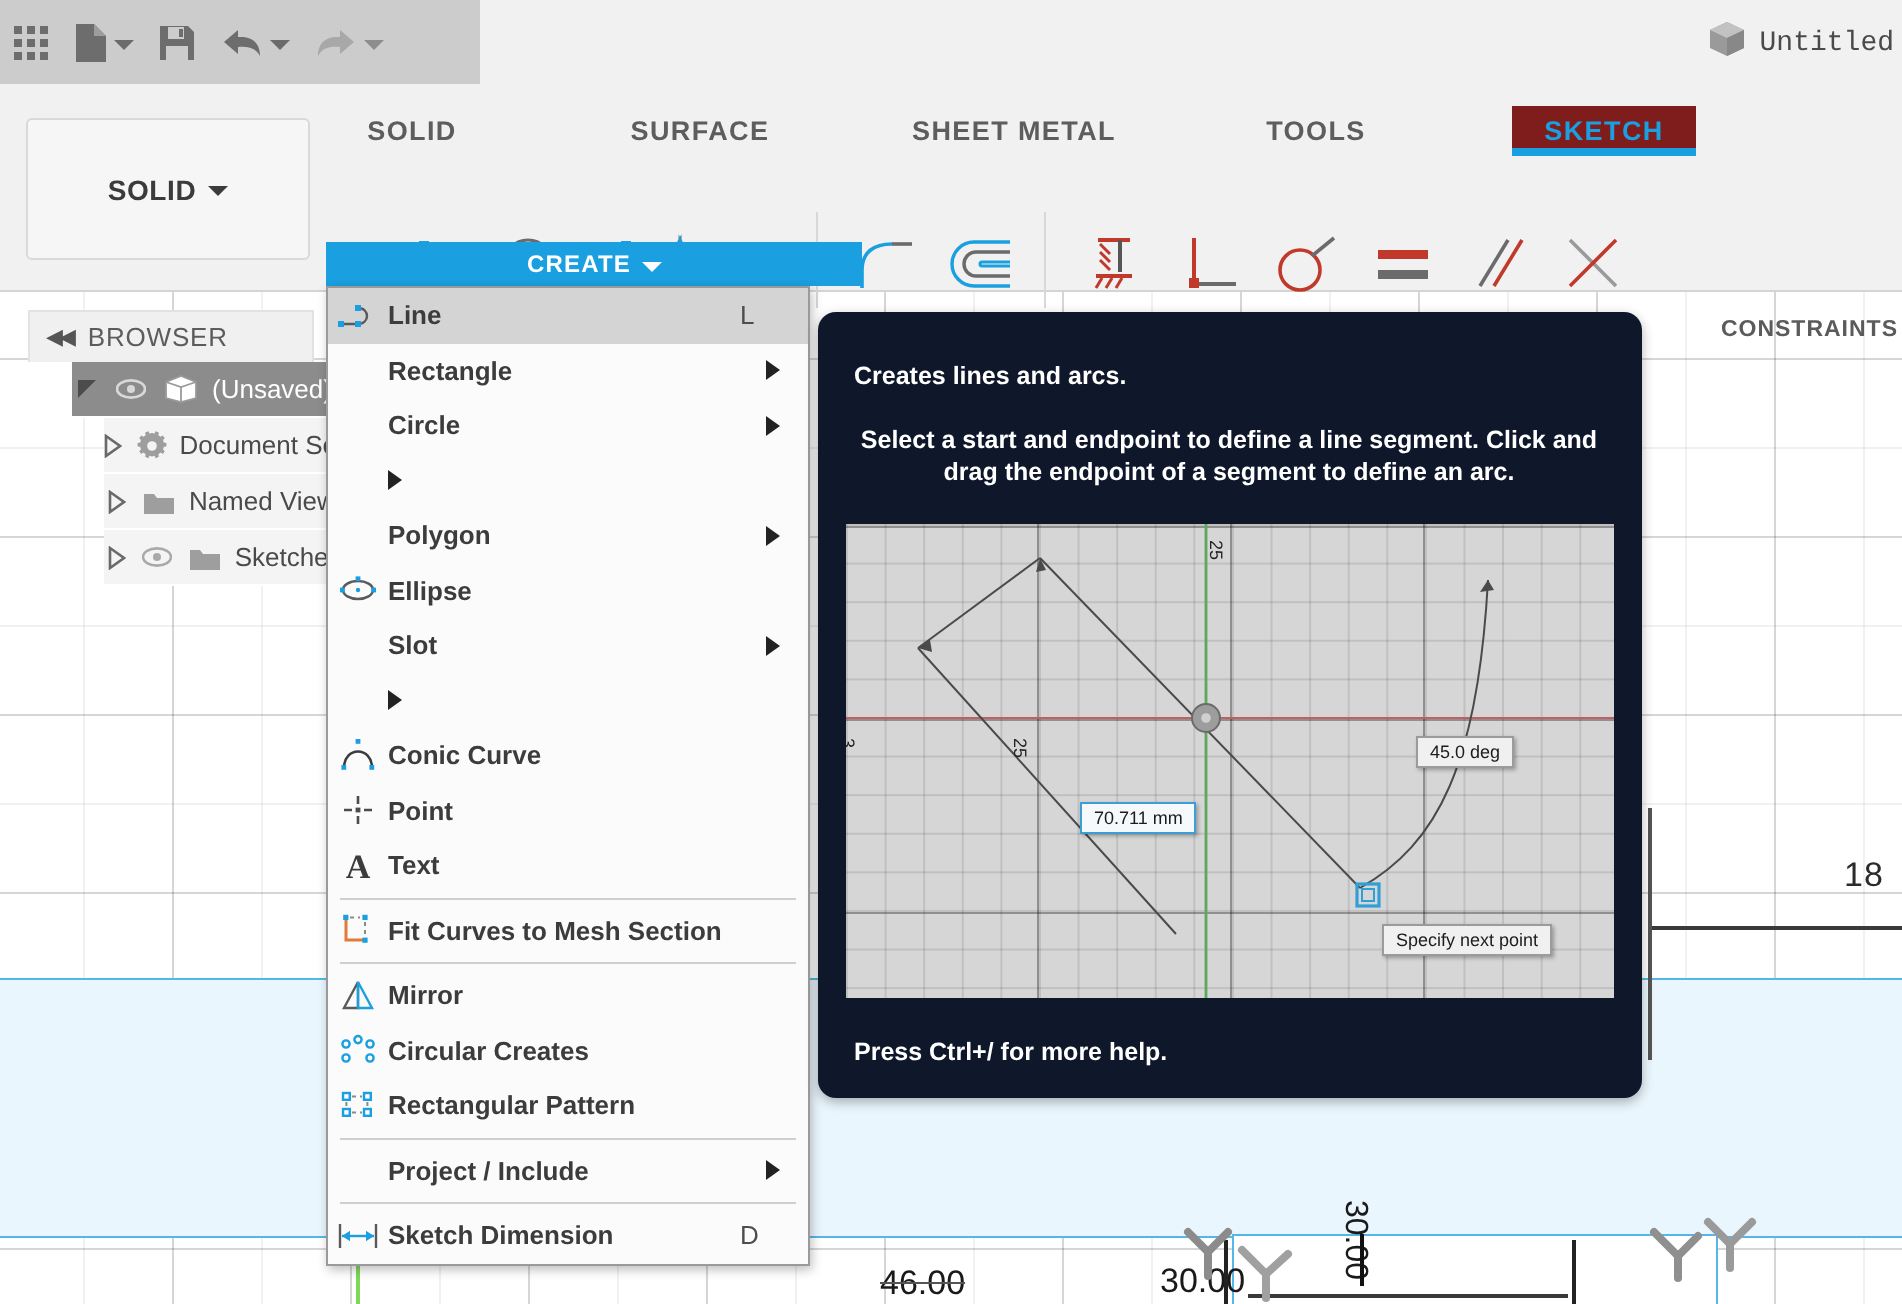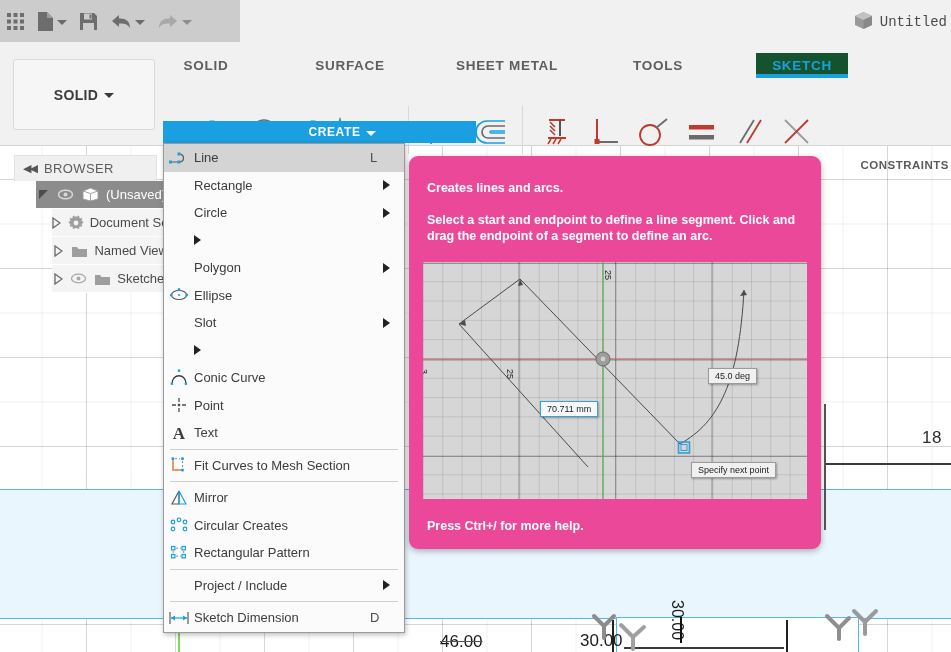--- a/index.html
+++ b/index.html
@@ -119,42 +119,42 @@
   }
   #design-btn .lbl{font-size:14px;font-weight:bold;color:#3b3b3b;letter-spacing:.3px;}
   #design-btn .caret{border-top-color:#3b3b3b;margin-left:6px;}
 
   .tabstrip{position:absolute;left:160px;top:10px;height:26px;display:flex;align-items:center;gap:44px;}
   .rtab{
     font-size:13.5px;color:#5d5d5d;letter-spacing:.7px;font-weight:bold;
     padding:5px 0;text-align:center;cursor:pointer;
   }
   .rtab.active{
-    color:#1a9fe0;background:#14532d;
+    color:#1a9fe0;background:#7f1d1d;
     box-shadow:inset 0 -4px 0 0 #1a9fe0;
     text-align:center;
   }
 
   .panel{position:absolute;top:64px;}
   .panel .icons{display:flex;align-items:flex-end;gap:0px;height:52px;}
   .ticon{
     width:48px;height:52px;display:flex;align-items:center;justify-content:center;cursor:pointer;
   }
   .ticon svg{display:block;}
   .panel-label{
     text-align:center;font-size:11.5px;color:#5b5b5b;letter-spacing:.5px;font-weight:bold;
     margin-top:1px;
   }
   .panel-label .caret{display:inline-block;border-top-color:#5b5b5b;margin-left:3px;vertical-align:middle;}
   .vsep{position:absolute;top:64px;width:1px;height:48px;background:#d8d8d8;}
 
   #create-bar{
     position:absolute;left:163px;top:121px;width:268px;height:22px;
     background:#1a9fe0;color:#fff;display:flex;align-items:center;justify-content:center;
-    font-size:12px;font-weight:bold;letter-spacing:.6px;cursor:pointer;padding-left:45px;
+    font-size:12px;font-weight:bold;letter-spacing:.6px;cursor:pointer;
   }
   #create-bar .caret{border-top-color:#ffffff;margin-left:5px;}
 
   
   #browser{
     position:absolute;left:14px;top:155px;width:152px;
     font-size:13px;color:#4c4c4c;
   }
   #browser-head{
     display:flex;align-items:center;gap:8px;height:26px;padding-left:8px;
@@ -181,33 +181,34 @@
     background:#fbfbfb;border:1px solid #9a9a9a;
     box-shadow:1px 2px 5px rgba(0,0,0,.25);
     z-index:40;
   }
   .mi{
     position:relative;display:flex;align-items:center;height:27.5px;
     font-size:13px;color:#3c3c3c;cursor:pointer;
   }
   .mi.highlight{background:#d4d4d4;}
   .mi .mico{width:30px;min-width:30px;display:flex;align-items:center;justify-content:center;}
-  .mi .mlabel{flex:1;white-space:nowrap;}
+  .mi .mlabel{flex:1;white-space:nowrap;font-weight:bold;}
   .mi .mkey{width:34px;text-align:left;color:#4d4d4d;font-size:13px;}
   .mi .marrow{
     width:0;height:0;border-top:5px solid transparent;border-bottom:5px solid transparent;
     border-left:7px solid #222;margin-right:14px;
   }
   .msep{height:1px;background:#cfcfcf;margin:2px 6px;}
 
   
   #tooltip{
     position:absolute;left:409px;top:156px;width:412px;height:393px;
-    background:#ec4899;border-radius:9px;z-index:45;
+    background:#0f172a;border-radius:9px;z-index:45;
     box-shadow:0 2px 6px rgba(0,0,0,.3);
+    text-align:center;
   }
   #tooltip .tt-title{
     position:absolute;left:18px;top:25px;font-size:12.5px;font-weight:bold;color:#ffffff;
   }
   #tooltip .tt-body{
     position:absolute;left:18px;top:56px;width:375px;font-size:12.5px;font-weight:bold;
     color:#ffffff;line-height:16px;
   }
   #tooltip .tt-foot{
     position:absolute;left:18px;top:363px;font-size:12.5px;font-weight:bold;color:#ffffff;

